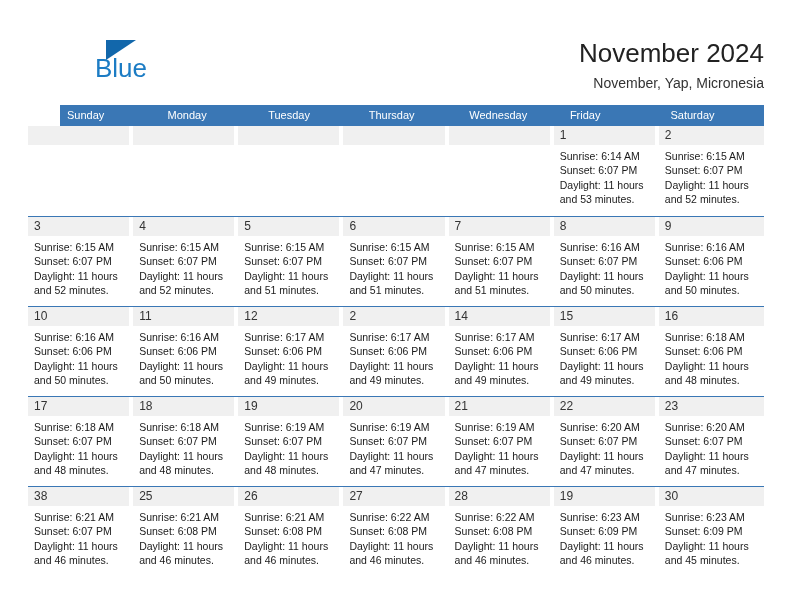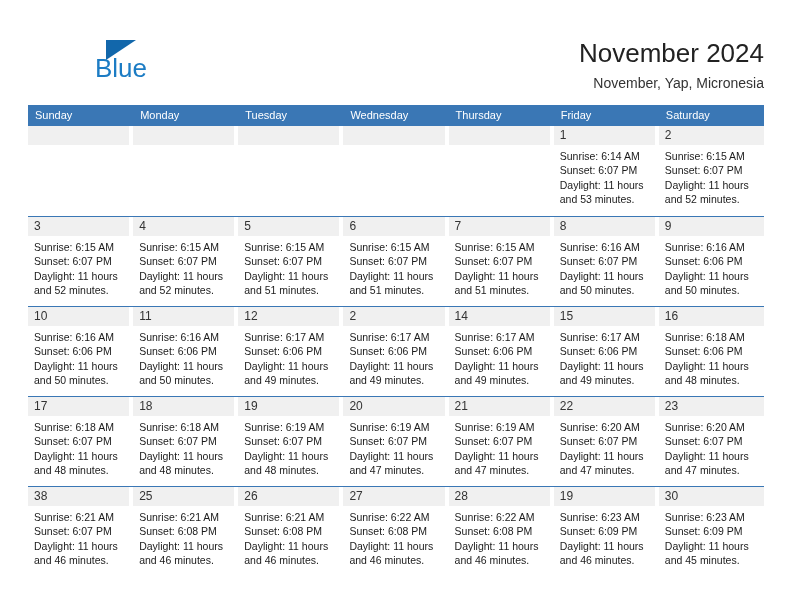--- a/index.html
+++ b/index.html
@@ -91,20 +91,21 @@
   .calendar {
     position: absolute;
     left: 28px;
     top: 105px;
     width: 736px;
   }
   .weekdays {
     display: flex;
     background: #3a77b5;
     height: 21px;
+    margin-left: 32px;
   }
   .weekday {
     flex: 1 1 0;
     color: #ffffff;
     font-size: 11px;
     line-height: 21px;
     padding-left: 7px;
     white-space: nowrap;
     overflow: hidden;
   }
@@ -161,22 +162,22 @@
       <div class="cal-sub">November, Yap, Micronesia</div>
     </div>
 
   </div>
 
   <div class="calendar">
     <div class="weekdays" id="weekday-row">
         <div class="weekday">Sunday</div>
         <div class="weekday">Monday</div>
         <div class="weekday">Tuesday</div>
+        <div class="weekday">Thursday</div>
         <div class="weekday">Wednesday</div>
-        <div class="weekday">Thursday</div>
         <div class="weekday">Friday</div>
         <div class="weekday">Saturday</div>
       </div>
     <div id="weeks-container">
         <div class="week">
           <div class="cell">
             <div class="daynum-band">
               <div class="daynum"></div>
             </div>
             <div class="events"></div>

